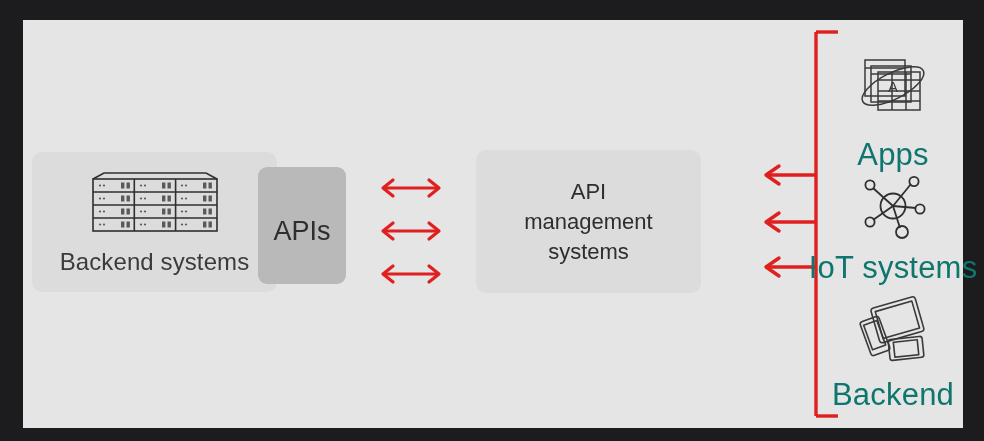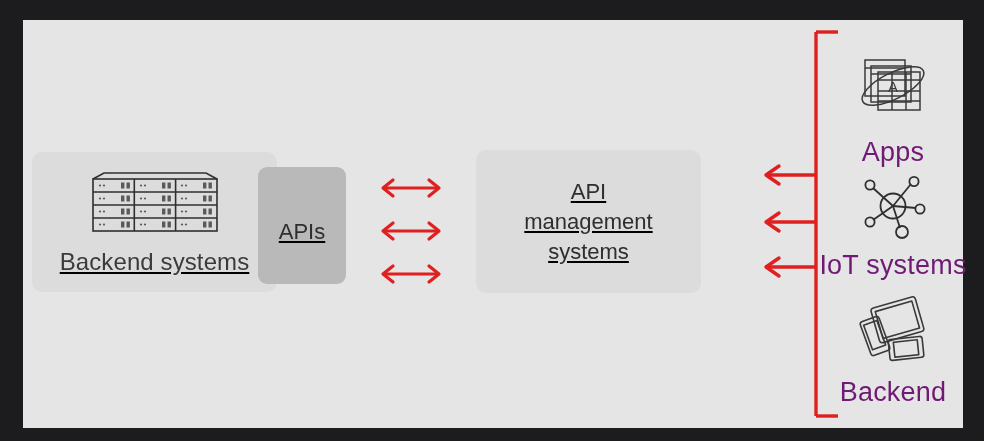--- a/index.html
+++ b/index.html
@@ -32,21 +32,20 @@
 
   
   .panel {
     position: absolute;
     box-sizing: border-box;
     border-radius: 10px;
     display: flex;
     align-items: center;
     justify-content: center;
     text-align: center;
-    text-decoration: underline;
   }
 
   #backend-panel {
     left: 9px;
     top: 132px;
     width: 245px;
     height: 140px;
     background: #dcdcdc;
     flex-direction: column;
   }
@@ -60,21 +59,21 @@
   #apis-panel {
     left: 235px;
     top: 147px;
     width: 88px;
     height: 117px;
     background: #b9b9b9;
     border-radius: 9px;
   }
   #apis-label {
     color: #2e2e2e;
-    font-size: 22px;
+    font-size: 27px;
     margin-top: 12px;
   }
 
   #ams-panel {
     left: 453px;
     top: 130px;
     width: 225px;
     height: 143px;
     background: #dcdcdc;
     border-radius: 10px;
@@ -118,22 +117,22 @@
     display: flex;
     flex-direction: column;
     align-items: center;
     justify-content: flex-start;
   }
   #channel-apps   { left: 775px; top: 28px; }
   #channel-iot    { left: 775px; top: 155px; }
   #channel-mobile { left: 775px; top: 276px; }
 
   .channel-label {
-    color: #701a75;
-    font-size: 27px;
+    color: #0f766e;
+    font-size: 31px;
     letter-spacing: 0.2px;
     white-space: nowrap;
   }
   .channel-icon {
     display: block;
     margin-bottom: 7px;
   }
 </style>
 </head>
 <body>

